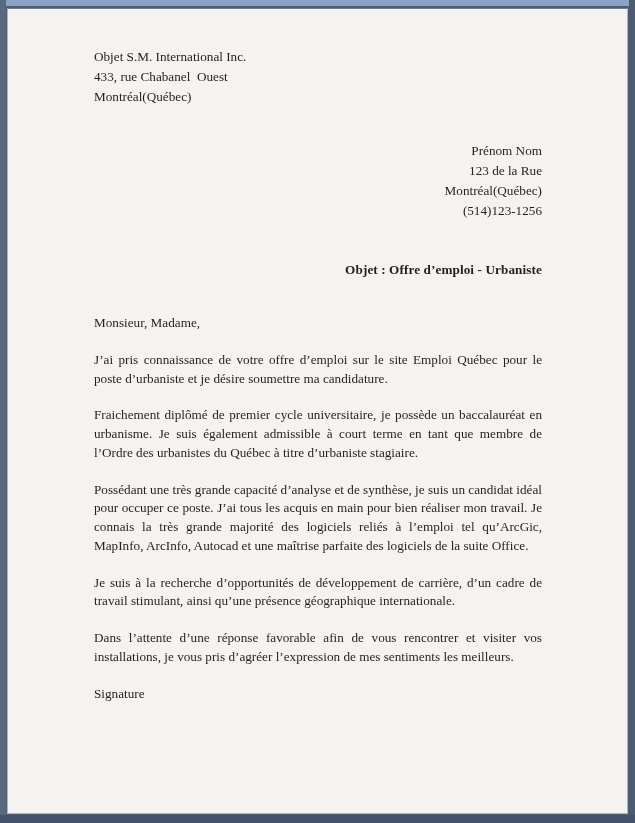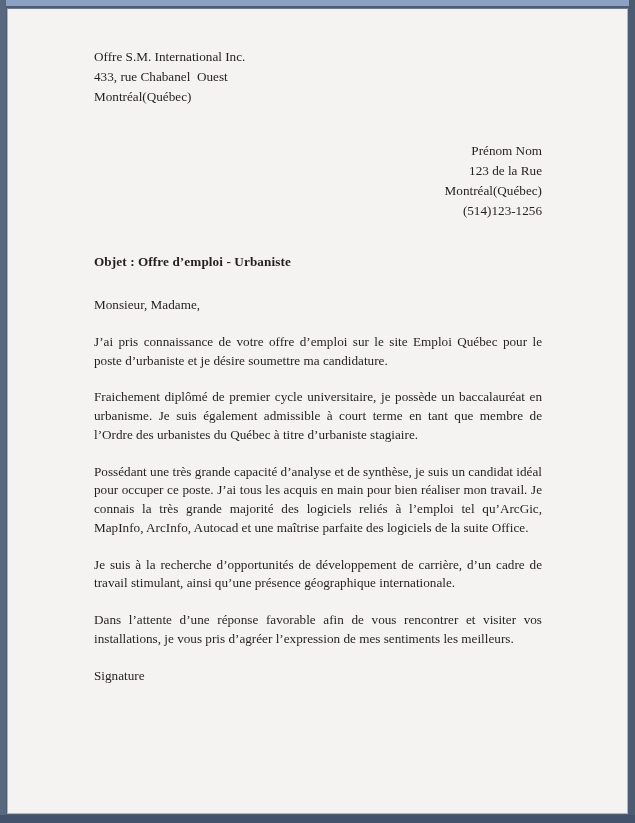--- a/index.html
+++ b/index.html
@@ -102,28 +102,28 @@
   }
   .sender-block .line {
     margin: 0;
     padding: 0;
     line-height: 1.52;
     white-space: pre;
     font-family: Liberation Serif, serif;
   }
 
   .subject-line {
-    margin-top: 32px;
-    text-align: left;
+    margin-top: 40px;
+    text-align: right;
     font-weight: bold;
     letter-spacing: 0.1px;
   }
 
   .salutation {
-    margin-top: 24px;
+    margin-top: 34px;
   }
 
   .letter-paragraph {
     margin-top: 18px;
     text-align: justify;
     text-justify: inter-word;
     hyphens: none;
   }
 
   .signature-line {
@@ -136,21 +136,21 @@
 <div class="viewer-frame">
   <div class="band-top"></div>
   <div class="band-left"></div>
   <div class="band-right"></div>
   <div class="band-bottom"></div>
 
   <div class="page-sheet">
     <div class="page-body">
 
       <div class="recipient-block">
-        <p class="line">Offre S.M. International Inc.</p>
+        <p class="line">Objet S.M. International Inc.</p>
         <p class="line">433, rue Chabanel  Ouest</p>
         <p class="line">Montréal(Québec)</p>
       </div>
 
       <div class="sender-block">
         <p class="line">Prénom Nom</p>
         <p class="line">123 de la Rue</p>
         <p class="line">Montréal(Québec)</p>
         <p class="line">(514)123-1256</p>
       </div>

